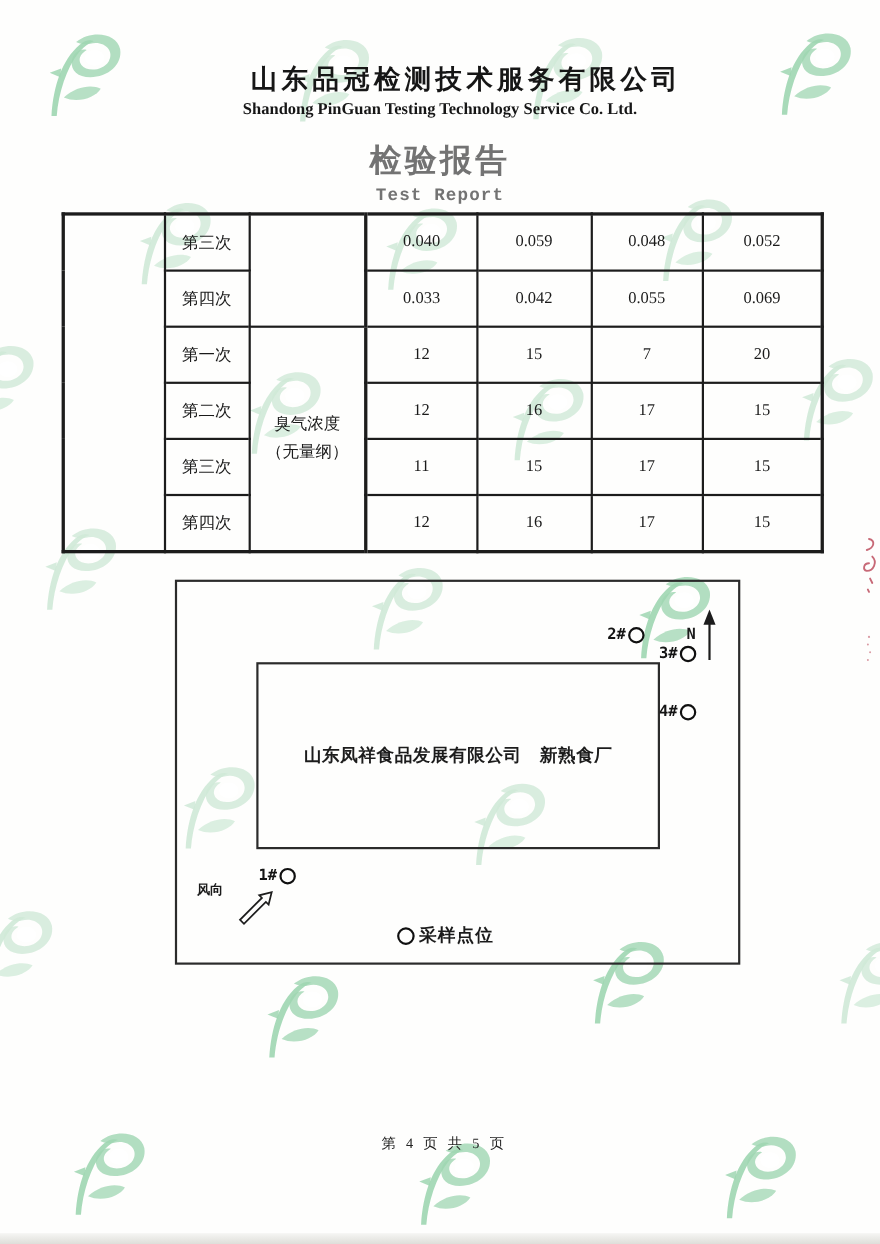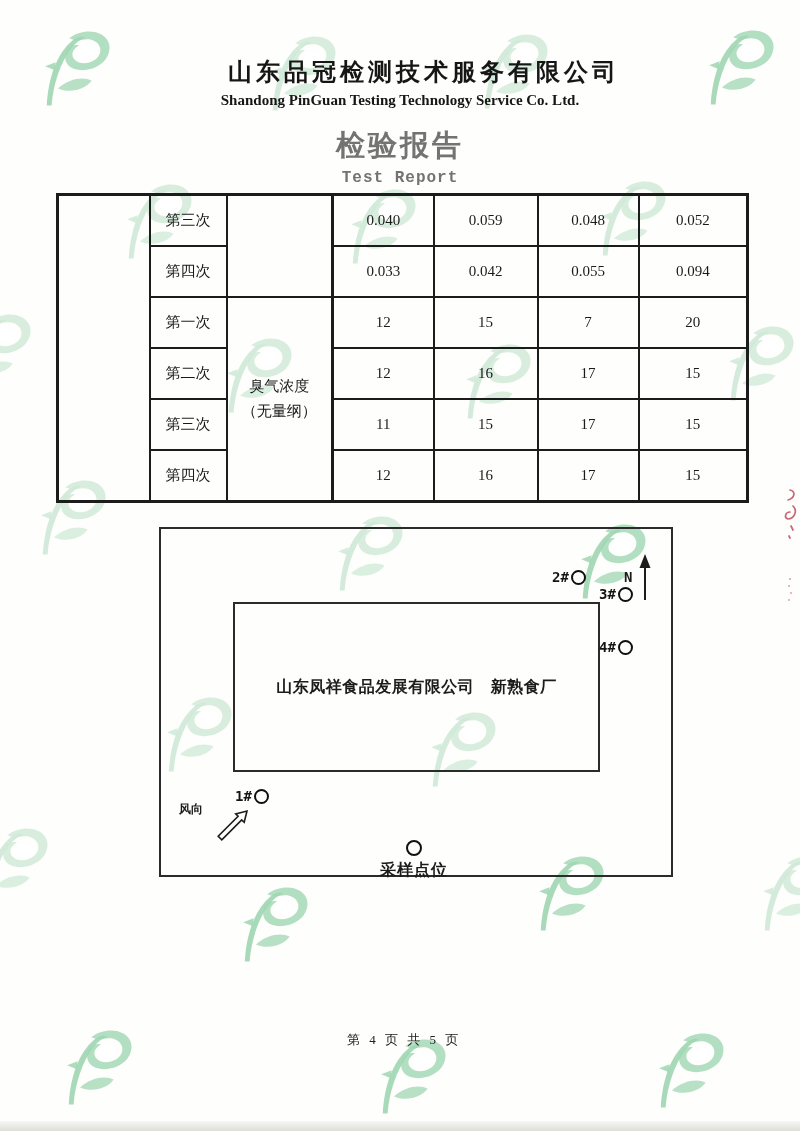--- a/index.html
+++ b/index.html
@@ -51,21 +51,21 @@
     border:2px solid #2b2b2b;display:flex;align-items:center;justify-content:center;text-align:right;
   }
   .factory-label{font-size:16px;font-weight:600;letter-spacing:.5px;color:#1c1c1c;white-space:nowrap;}
   .pt{position:absolute;display:flex;align-items:center;gap:2px;}
   .pt-id{font-family:"DejaVu Sans Mono",monospace;font-size:14px;font-weight:600;color:#141414;}
   .pt-circle{width:11px;height:11px;border:2px solid #101010;border-radius:50%;background:transparent;}
   .north-label{position:absolute;left:463px;top:40px;font-size:14px;font-weight:bold;font-family:"DejaVu Sans Mono",monospace;}
   .north-arrow{position:absolute;left:477px;top:25px;}
   .wind-label{position:absolute;left:18px;top:272px;font-size:12px;font-weight:600;}
   .wind-arrow{position:absolute;left:52px;top:276px;}
-  .legend{position:absolute;left:219px;top:311px;display:flex;align-items:center;gap:4px;flex-direction:column;}
+  .legend{position:absolute;left:200px;top:311px;display:flex;align-items:center;gap:4px;}
   .legend-circle{width:12px;height:12px;border:2px solid #101010;border-radius:50%;}
   .legend-label{font-size:16px;font-weight:600;letter-spacing:1px;}
 
   
   .footer{
     position:absolute;top:1031px;left:4px;width:100%;text-align:center;
     font-family:"Liberation Serif",serif;font-size:13px;letter-spacing:3px;color:#222;
   }
 
   
@@ -193,21 +193,21 @@
         <td>0.040</td>
         <td>0.059</td>
         <td>0.048</td>
         <td>0.052</td>
       </tr>
       <tr>
         <td>第四次</td>
         <td>0.033</td>
         <td>0.042</td>
         <td>0.055</td>
-        <td>0.094</td>
+        <td>0.069</td>
       </tr>
       <tr>
         <td>第一次</td>
         <td rowspan="4" class="bR3 param">
           <span>臭气浓度</span><br>
           <span>（无量纲）</span>
         </td>
         <td>12</td>
         <td>15</td>
         <td>7</td>

